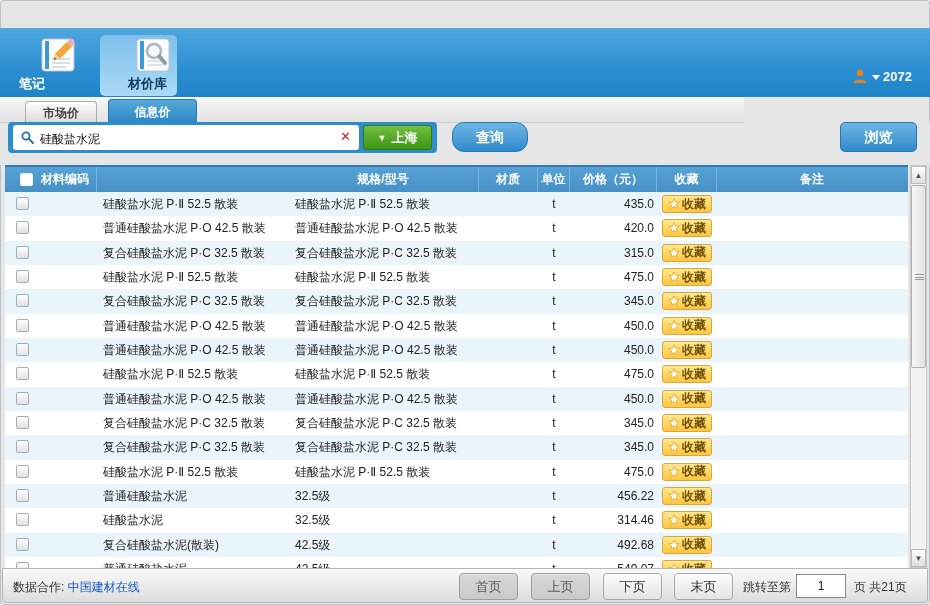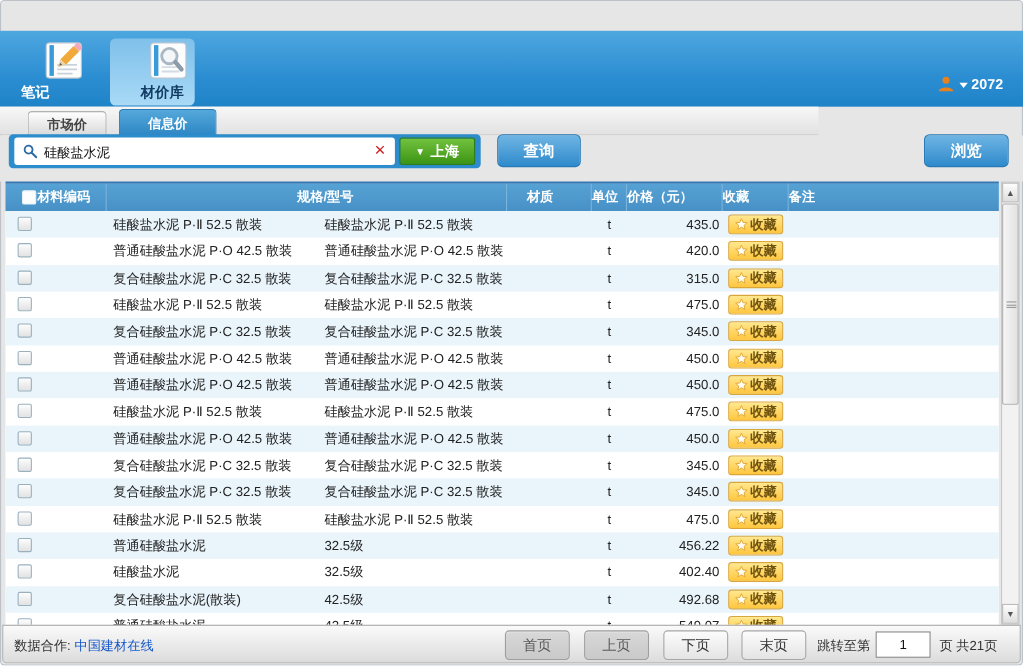--- a/index.html
+++ b/index.html
@@ -30,21 +30,21 @@
   .search-input { position:absolute; left:5px; top:3px; width:346px; height:25px; background:#fff; border-radius:3px; }
   .search-text { position:absolute; left:27px; top:6px; font-size:12px; color:#111; }
   .clear-x { position:absolute; right:8px; top:4px; color:#cc2222; font-size:13px; font-weight:bold; }
   .city-btn { position:absolute; left:355px; top:3px; width:69px; height:25px; background:linear-gradient(#72c23e,#3c9414); border:1px solid #2f7d10; border-radius:3px; color:#fff; font-size:13px; font-weight:bold; text-align:center; line-height:23px; }
   .city-btn .tri { font-size:9px; margin-right:5px; vertical-align:1px; }
   .blue-btn { position:absolute; top:122px; height:30px; background:linear-gradient(#6fb5e4,#2f8acb); border:1px solid #2878b4; border-radius:5px; color:#fff; font-size:14px; font-weight:bold; text-align:center; line-height:28px; }
   .query-btn { left:452px; width:76px; }
   .browse-btn { left:840px; width:77px; }
   
   .table-header { position:absolute; left:5px; top:165px; width:903px; height:27px; background:linear-gradient(#57a2d4,#4690c6); border-top:2px solid #3279b5; color:#fff; font-size:12px; font-weight:bold; }
-  .hcell { position:absolute; top:0; height:25px; line-height:25px; text-align:left; border-right:1px solid #7ab4dd; }
+  .hcell { position:absolute; top:0; height:25px; line-height:25px; text-align:center; border-right:1px solid #7ab4dd; }
   .rows { position:absolute; left:5px; top:192px; width:903px; height:376px; overflow:hidden; background:#fff; }
   .row { position:relative; width:903px; height:24.35px; }
   .row.alt { background:#e9f4fb; }
   .cell { position:absolute; top:0; height:24.35px; line-height:24.35px; font-size:12px; color:#222; white-space:nowrap; overflow:hidden; }
   .cb { position:absolute; width:13px; height:13px; border:1px solid #9ab0bd; background:linear-gradient(#fdfdfd,#e2e2e2); border-radius:2px; }
   .row .cb { left:11px; top:5px; }
   .hdr-cb { left:15px; top:6px; border:1px solid #e8f1f8; background:#fbfdfe; }
   .fav-btn { display:inline-flex; align-items:center; height:18px; padding:0 5px; border:1px solid #d9a63c; border-radius:3px; background:linear-gradient(#ffe88f,#ffc63e); color:#6f5310; font-size:12px; font-weight:bold; vertical-align:middle; margin-top:-2px; }
   .fav-btn svg { margin-right:2px; }
   
@@ -125,28 +125,28 @@
       <div class="search-input">
         <svg width="13" height="13" viewBox="0 0 13 13" style="position:absolute;left:8px;top:6px;">
           <circle cx="5" cy="5" r="3.6" fill="none" stroke="#2e6da4" stroke-width="1.7"></circle>
           <line x1="8" y1="8" x2="12" y2="12" stroke="#2e6da4" stroke-width="1.9" stroke-linecap="round"></line>
         </svg>
         <span class="search-text">硅酸盐水泥</span>
         <span class="clear-x">✕</span>
       </div>
       <div class="city-btn"><span class="tri">▼</span><span>上海</span></div>
     </div>
-    <div class="blue-btn query-btn" style="top:-1px;">查询</div>
+    <div class="blue-btn query-btn" style="top:-1px;border-radius:12px;">查询</div>
   </div>
   <div class="blue-btn browse-btn">浏览</div>
 
   <div class="table-header">
     <span class="cb hdr-cb"></span>
     <div class="hcell" style="left:29px;width:63px;">材料编码</div>
-    <div class="hcell" style="left:265px;width:191px;">规格/型号</div>
+    <div class="hcell" style="left:283px;width:191px;">规格/型号</div>
     <div class="hcell" style="left:474px;width:59px;">材质</div>
     <div class="hcell" style="left:533px;width:32px;">单位</div>
     <div class="hcell" style="left:565px;width:87px;">价格（元）</div>
     <div class="hcell" style="left:652px;width:60px;">收藏</div>
     <div class="hcell" style="left:712px;width:190px;border-right:none;">备注</div>
   </div>
 
   <div class="rows">
       <div class="row alt">
         <span class="cb"></span>
@@ -356,21 +356,21 @@
           </span></div>
         <div class="cell" style="left: 712px; width: 190px;"></div>
       </div>
       <div class="row">
         <span class="cb"></span>
         <div class="cell" style="left: 29px; width: 63px; text-align: center;"></div>
         <div class="cell" style="left: 92px; width: 191px; text-align: left; padding-left: 6px;">硅酸盐水泥</div>
         <div class="cell" style="left: 283px; width: 191px; text-align: left; padding-left: 7px;">32.5级</div>
         <div class="cell" style="left: 474px; width: 59px; text-align: center;"></div>
         <div class="cell" style="left: 533px; width: 32px; text-align: center;">t</div>
-        <div class="cell" style="left: 565px; width: 87px; text-align: right; padding-right: 3px;">402.40</div>
+        <div class="cell" style="left: 565px; width: 87px; text-align: right; padding-right: 3px;">314.46</div>
         <div class="cell" style="left: 652px; width: 60px; text-align: center;"><span class="fav-btn">
             <svg width="12" height="12" viewBox="0 0 12 12">
               <path d="M6 0.8 L7.5 4.2 L11.2 4.5 L8.4 6.9 L9.3 10.5 L6 8.5 L2.7 10.5 L3.6 6.9 L0.8 4.5 L4.5 4.2 Z" fill="#fffef2" stroke="#e2a83c" stroke-width="0.9"></path>
             </svg>
             <span>收藏</span>
           </span></div>
         <div class="cell" style="left: 712px; width: 190px;"></div>
       </div>
       <div class="row alt">
         <span class="cb"></span>

